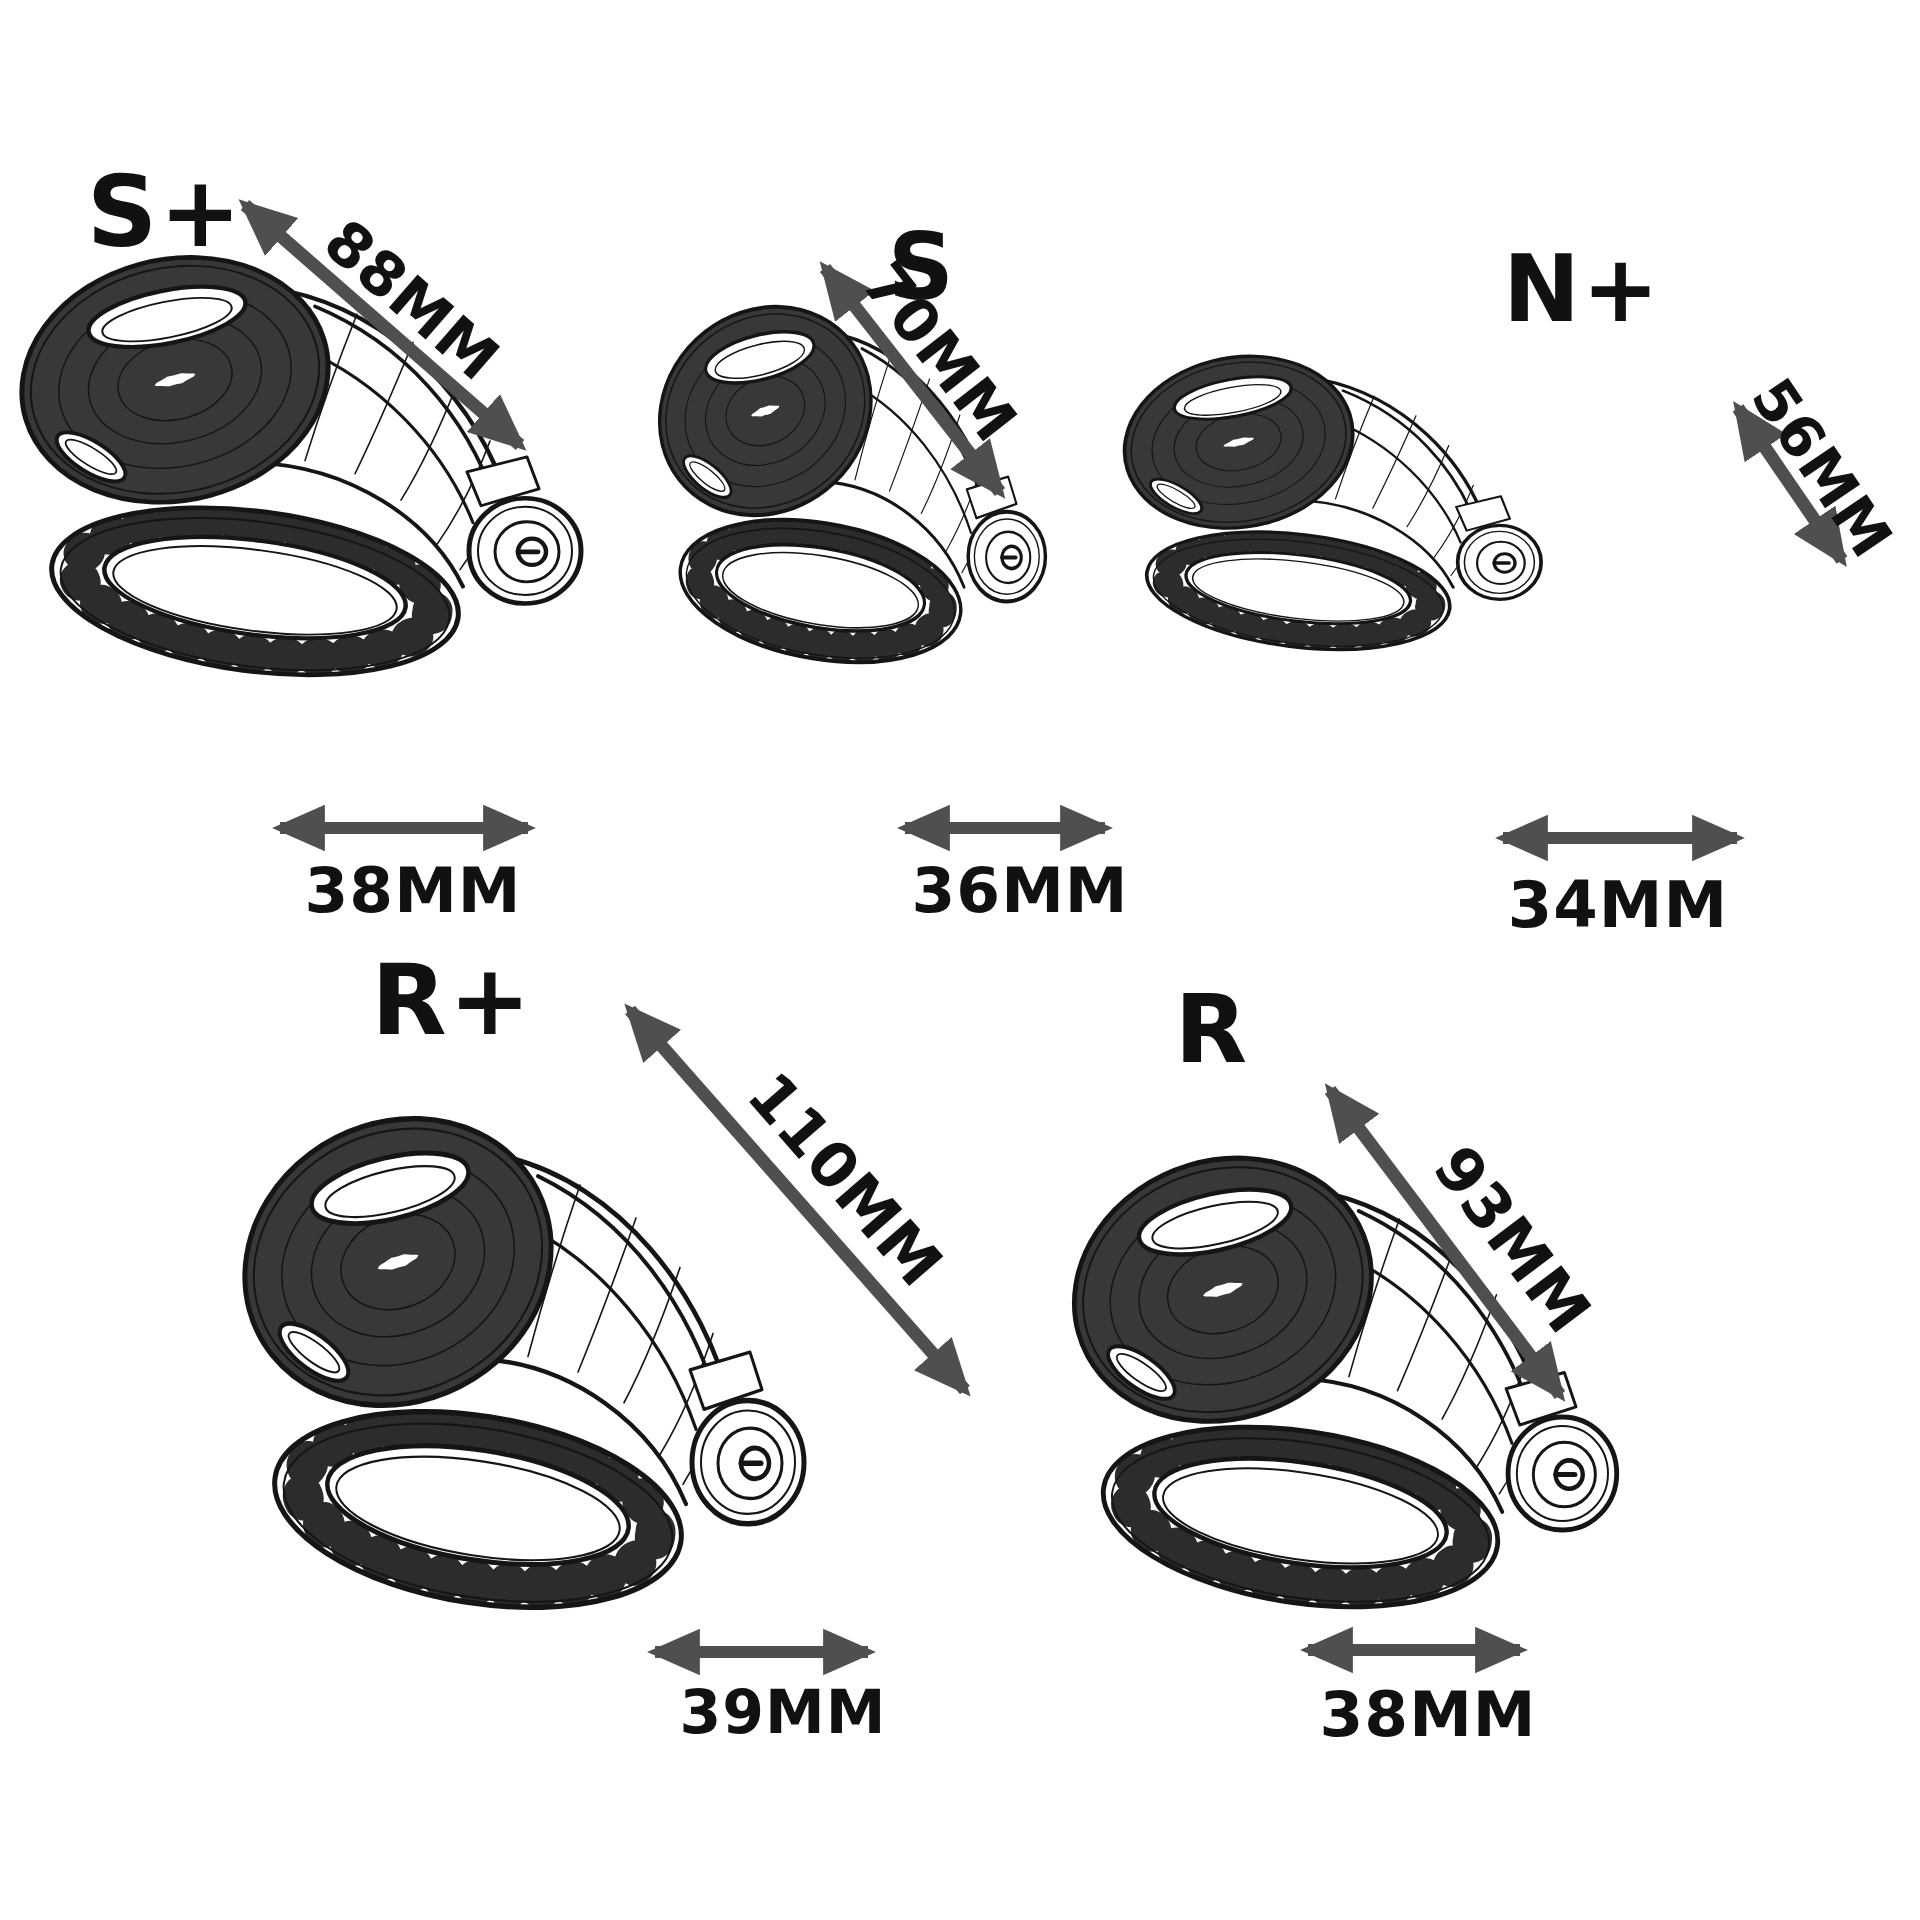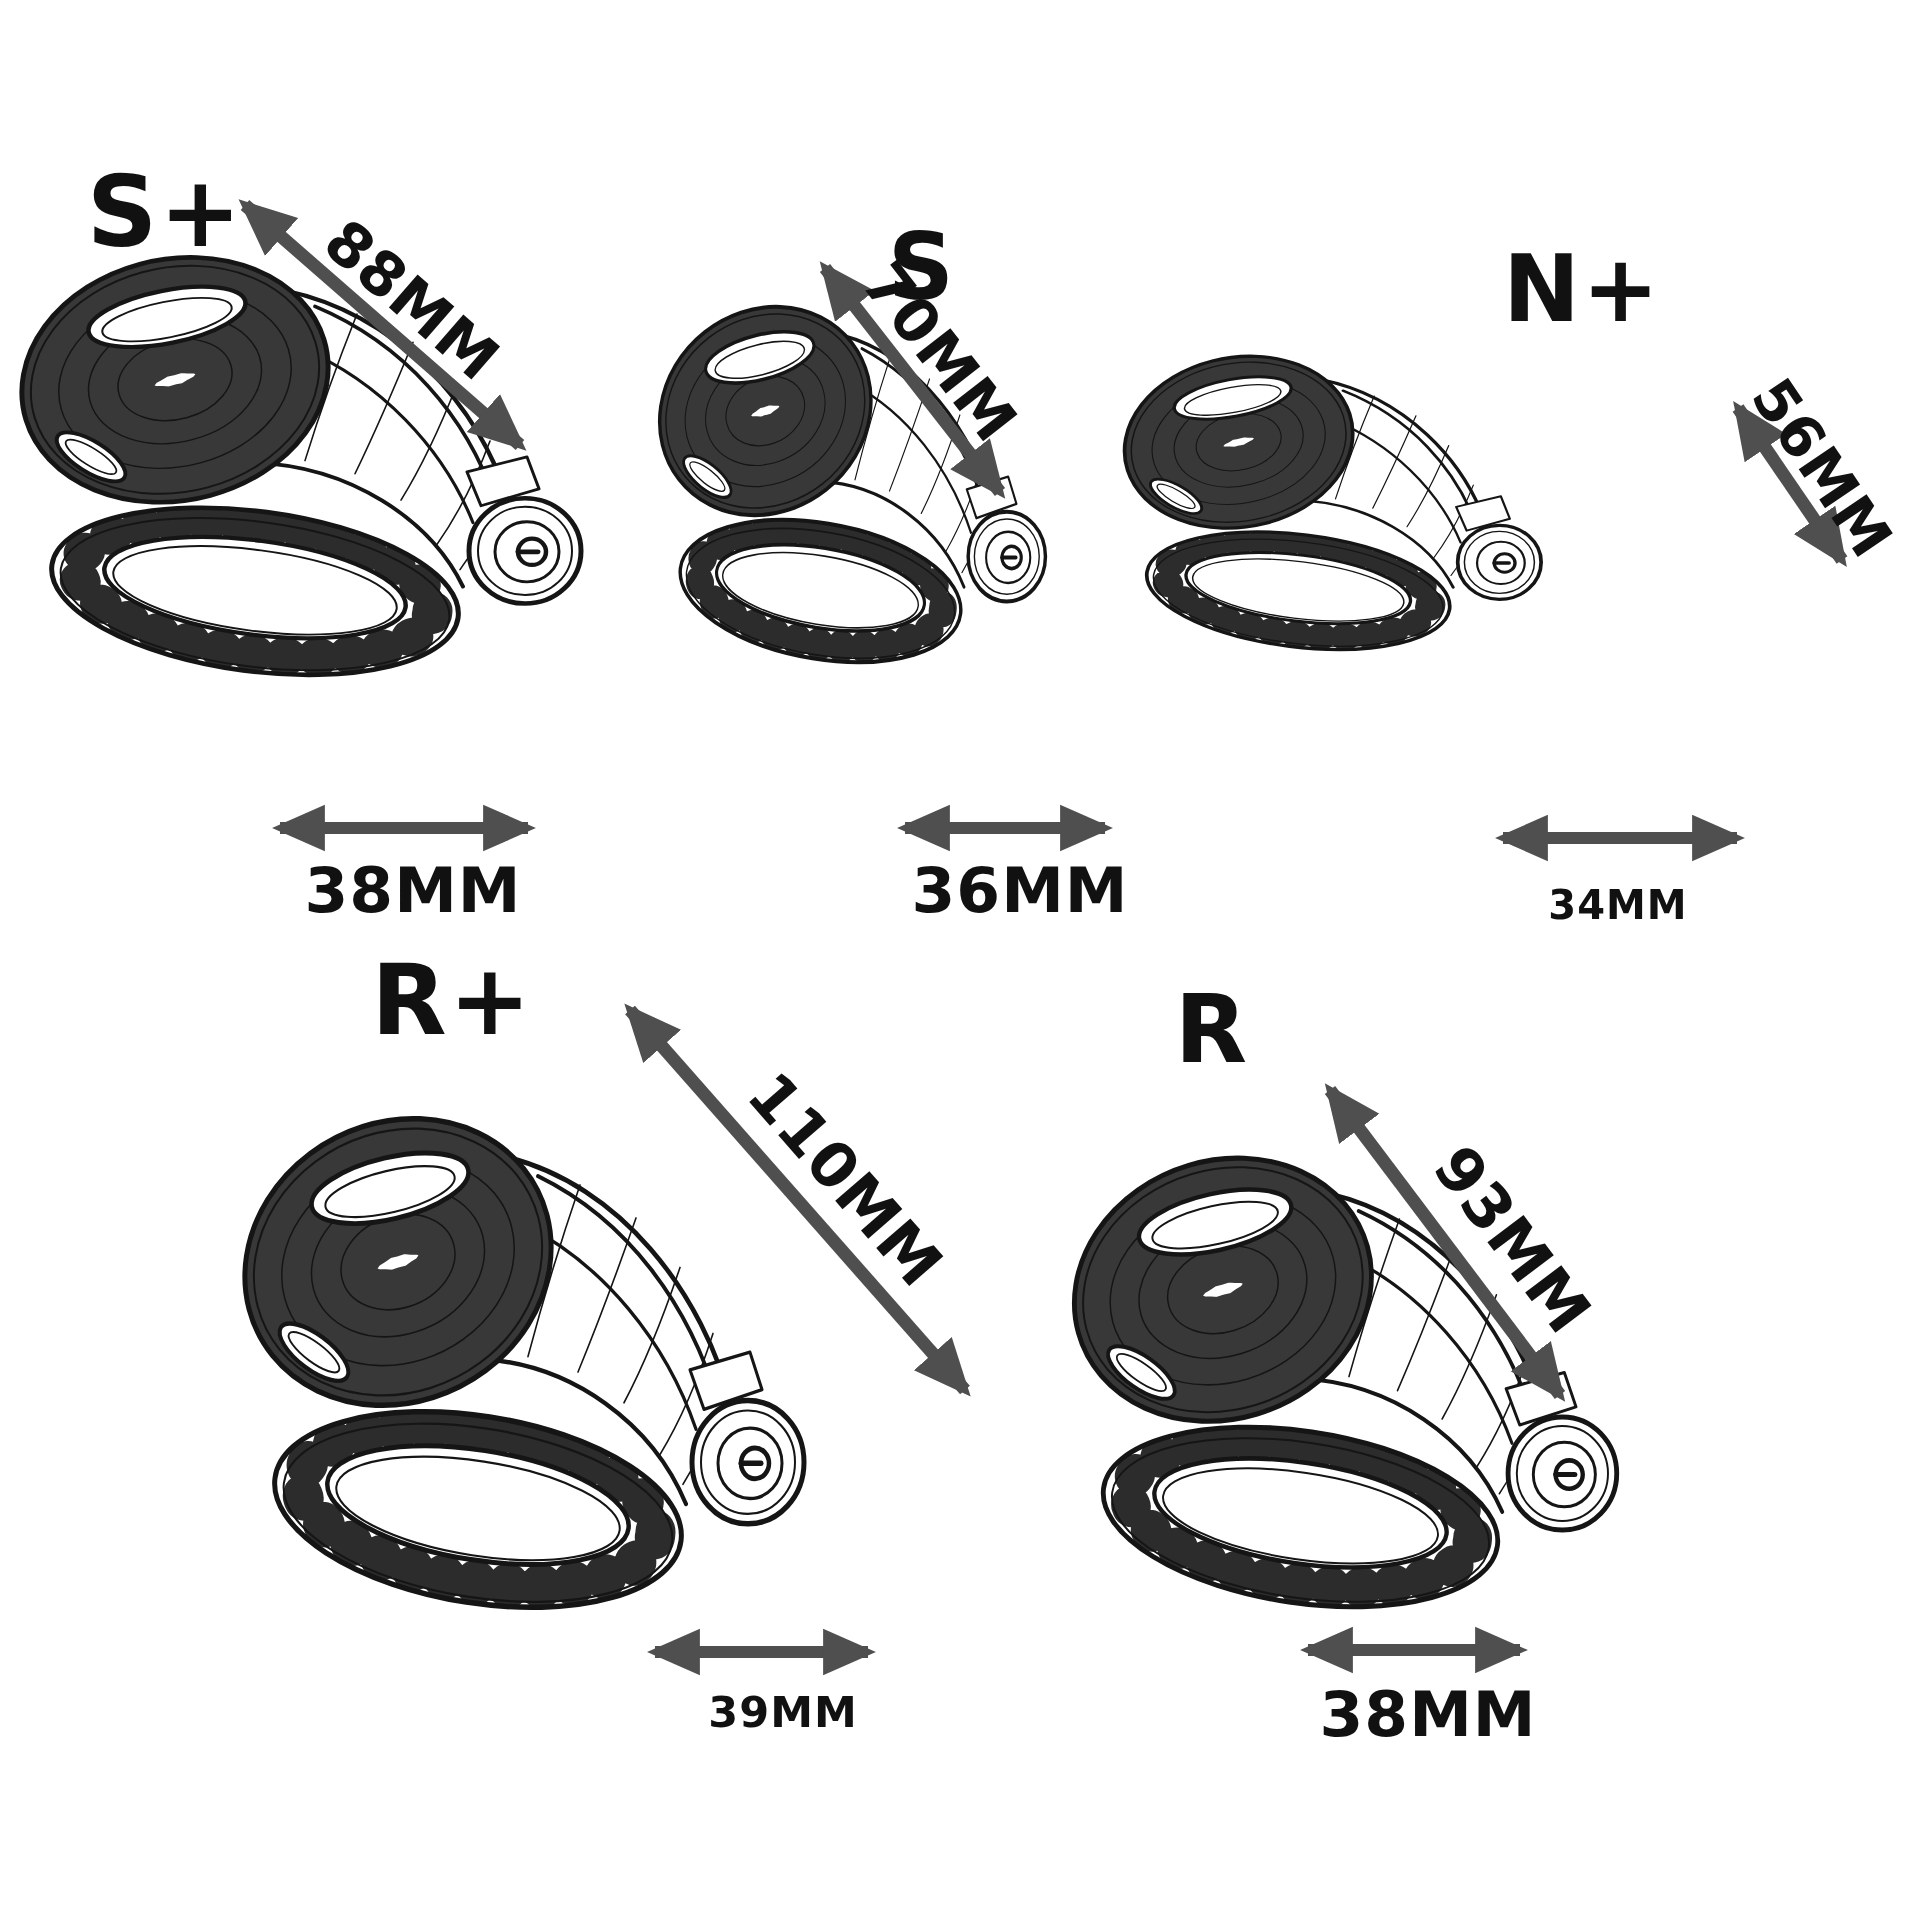--- a/index.html
+++ b/index.html
@@ -112,21 +112,21 @@
 <div class="t size" style="left:165px;top:212px;font-size:98px">S+</div>
 <div class="t meas" style="left:412px;top:300px;font-size:60px;transform:translate(-50%,-50%) rotate(41deg)">88MM</div>
 <div class="t meas" style="left:413px;top:890px;font-size:63px">38MM</div>
 
 <div class="t size" style="left:922px;top:268px;font-size:92px">S</div>
 <div class="t meas" style="left:940px;top:352px;font-size:60px;transform:translate(-50%,-50%) rotate(52deg)">70MM</div>
 <div class="t meas" style="left:1020px;top:890px;font-size:63px">36MM</div>
 
 <div class="t size" style="left:1582px;top:290px;font-size:92px">N+</div>
 <div class="t meas" style="left:1822px;top:468px;font-size:58px;transform:translate(-50%,-50%) rotate(56deg)">56MM</div>
-<div class="t meas" style="left:1618px;top:905px;font-size:40px">34MM</div>
+<div class="t meas" style="left:1618px;top:905px;font-size:64px">34MM</div>
 
 <div class="t size" style="left:452px;top:1000px;font-size:98px">R+</div>
 <div class="t meas" style="left:845px;top:1180px;font-size:62px;transform:translate(-50%,-50%) rotate(49deg)">110MM</div>
-<div class="t meas" style="left:783px;top:1712px;font-size:43px">39MM</div>
+<div class="t meas" style="left:783px;top:1712px;font-size:60px">39MM</div>
 
 <div class="t size" style="left:1212px;top:1030px;font-size:94px">R</div>
 <div class="t meas" style="left:1512px;top:1240px;font-size:62px;transform:translate(-50%,-50%) rotate(53deg)">93MM</div>
 <div class="t meas" style="left:1428px;top:1714px;font-size:63px">38MM</div>
 
 </body></html>

